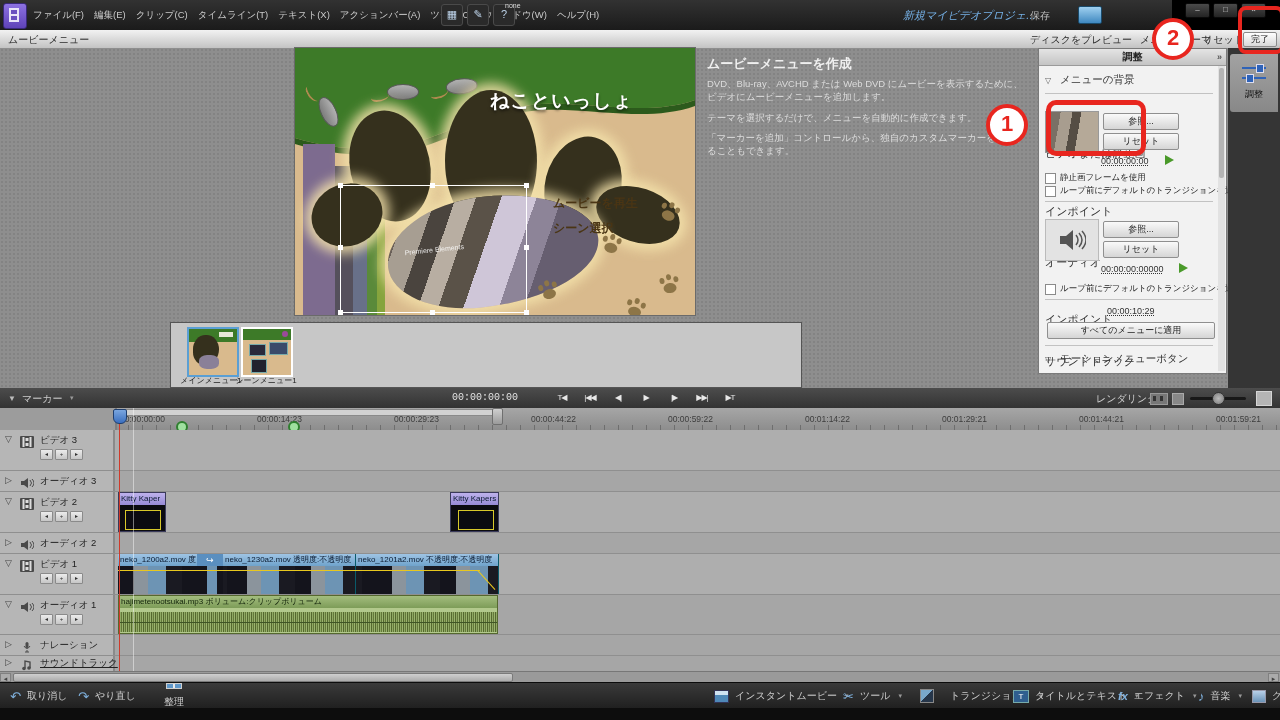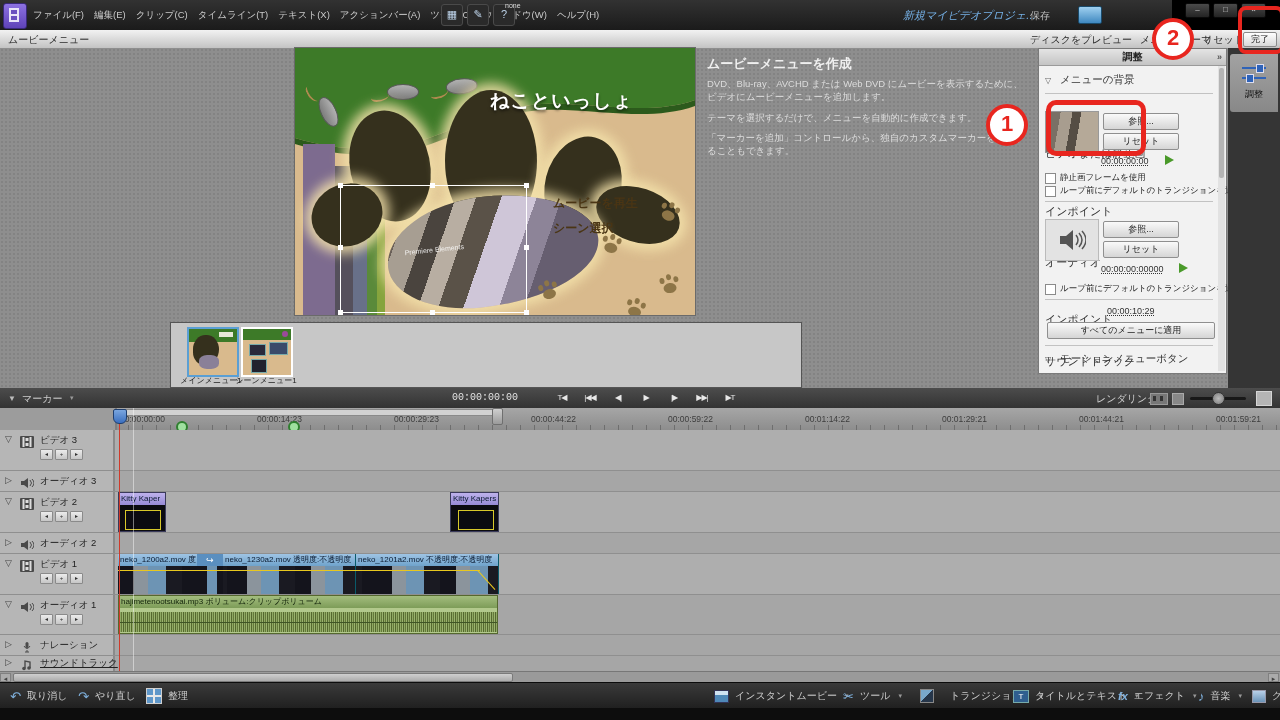--- a/index.html
+++ b/index.html
@@ -580,21 +580,21 @@
 
 <div class="abs toolbar">
   <div class="tbl" style="left:10px;">
     <span class="tbicon">↶</span>
     <span>取り消し</span>
   </div>
   <div class="tbl" style="left:78px;">
     <span class="tbicon">↷</span>
     <span>やり直し</span>
   </div>
-  <div class="tbl" style="left:146px;">
+  <div class="tbl" style="left:164px;flex-direction:column;">
     <span class="gridic"></span>
     <span>整理</span>
   </div>
 
   <div class="tbl" style="left:714px;">
     <span class="clapic"></span>
     <span>インスタントムービー</span>
     <span class="ddown">▾</span>
   </div>
   <div class="tbl" style="left:843px;">

